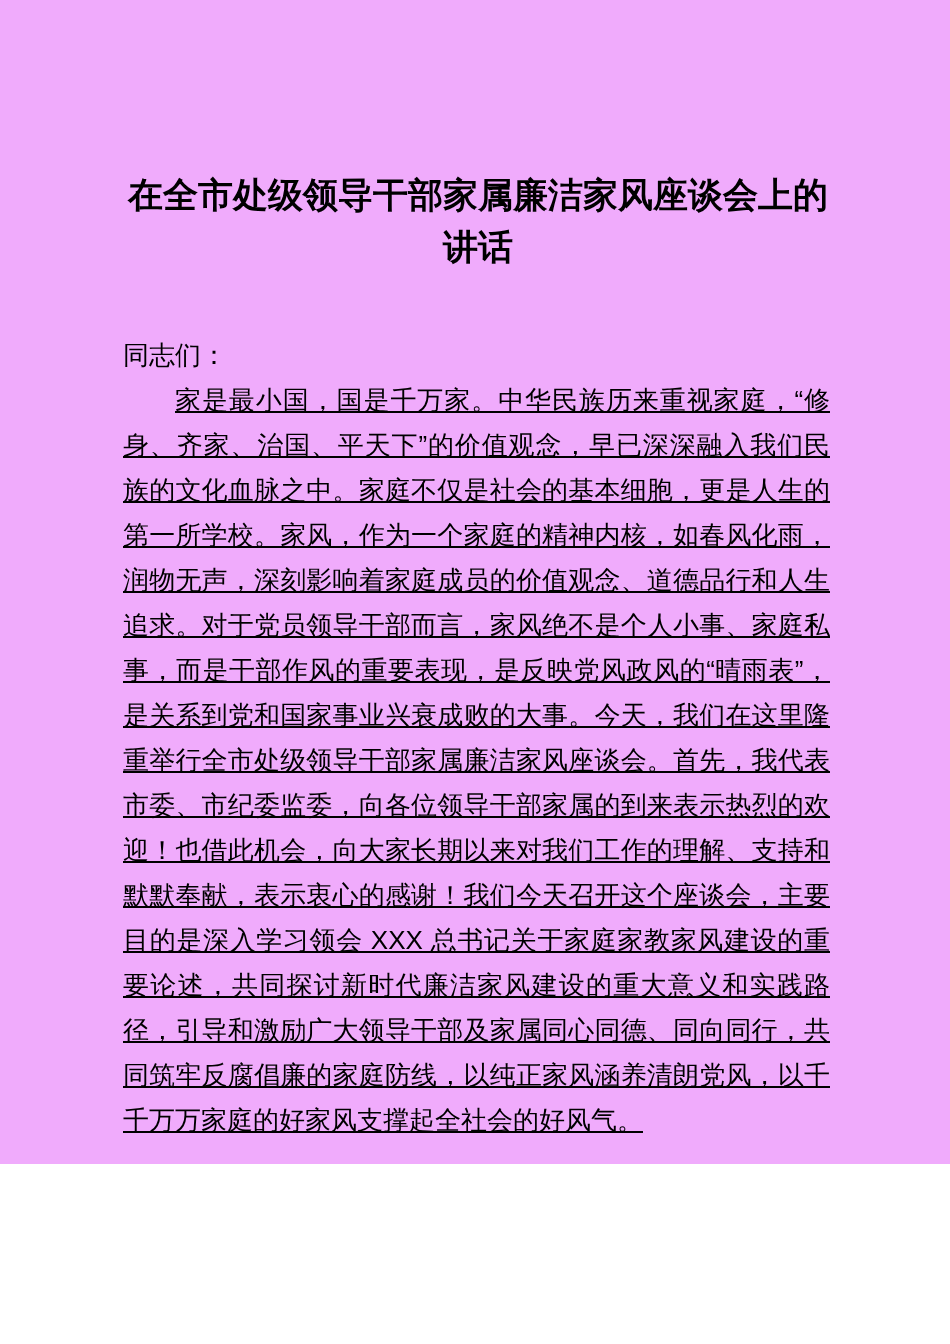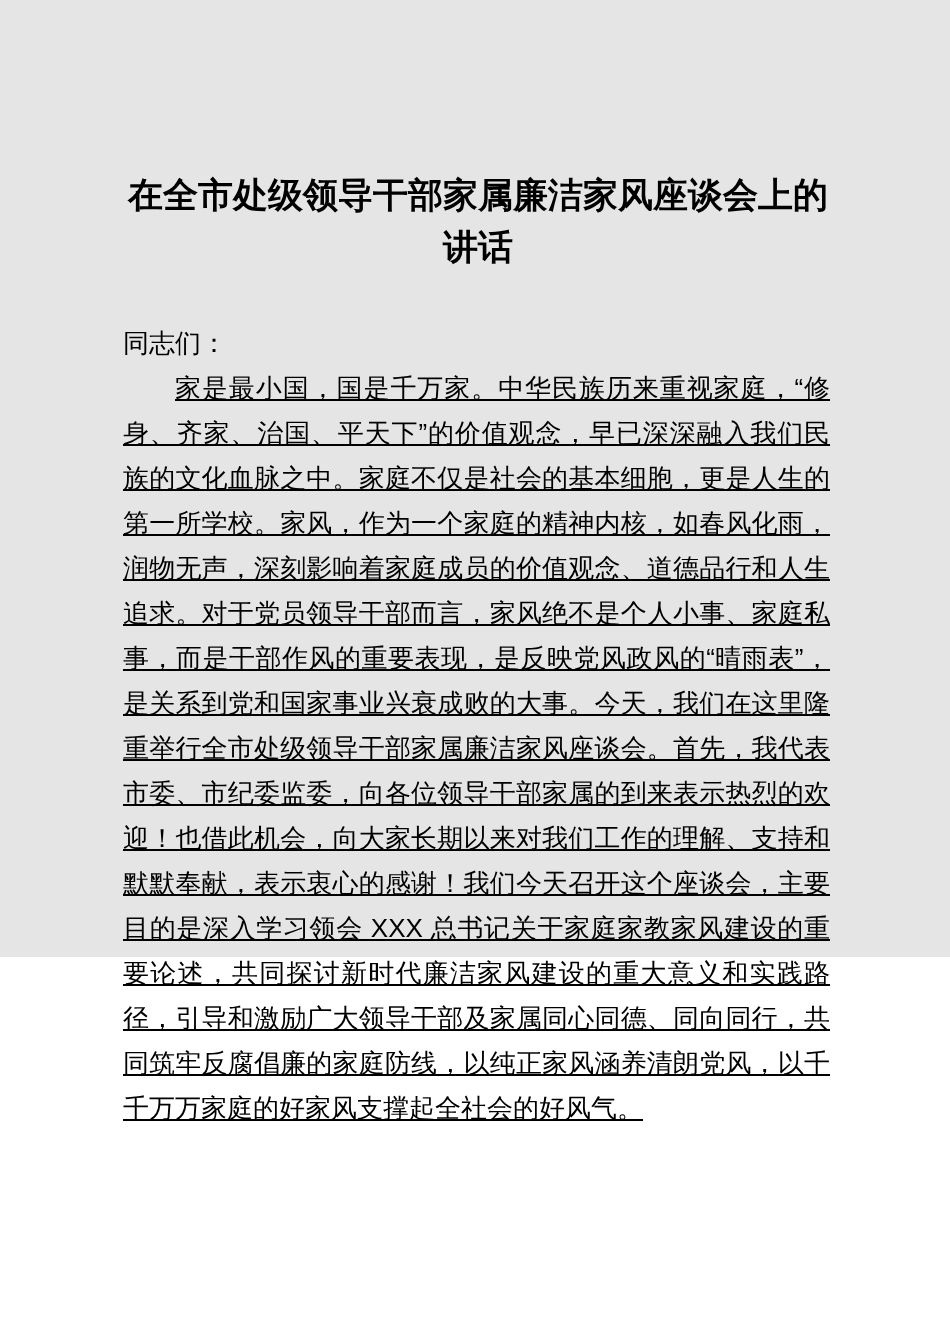--- a/index.html
+++ b/index.html
@@ -13,37 +13,37 @@
     position: relative;
     font-family: "Liberation Sans", sans-serif;
     color: #000000;
     overflow: hidden;
   }
   .page {
     position: absolute;
     top: 0;
     left: 0;
     width: 950px;
-    height: 957px;
-    background: #e5e5e5;
+    height: 1164px;
+    background: #f0abfc;
     box-sizing: border-box;
     padding: 0 120px 0 123px;
   }
   .doc-title {
     margin: 169px auto 0 auto;
     width: 710px;
     font-size: 35px;
     line-height: 52px;
     font-weight: bold;
     text-align: center;
     letter-spacing: 0;
     word-break: break-all;
   }
   .doc-body {
-    margin-top: 48px;
+    margin-top: 60px;
     font-size: 26px;
     line-height: 45px;
     text-align: justify;
     text-justify: inter-ideograph;
     word-break: break-all;
   }
   .salutation {
     text-indent: 0;
   }
   .para {

